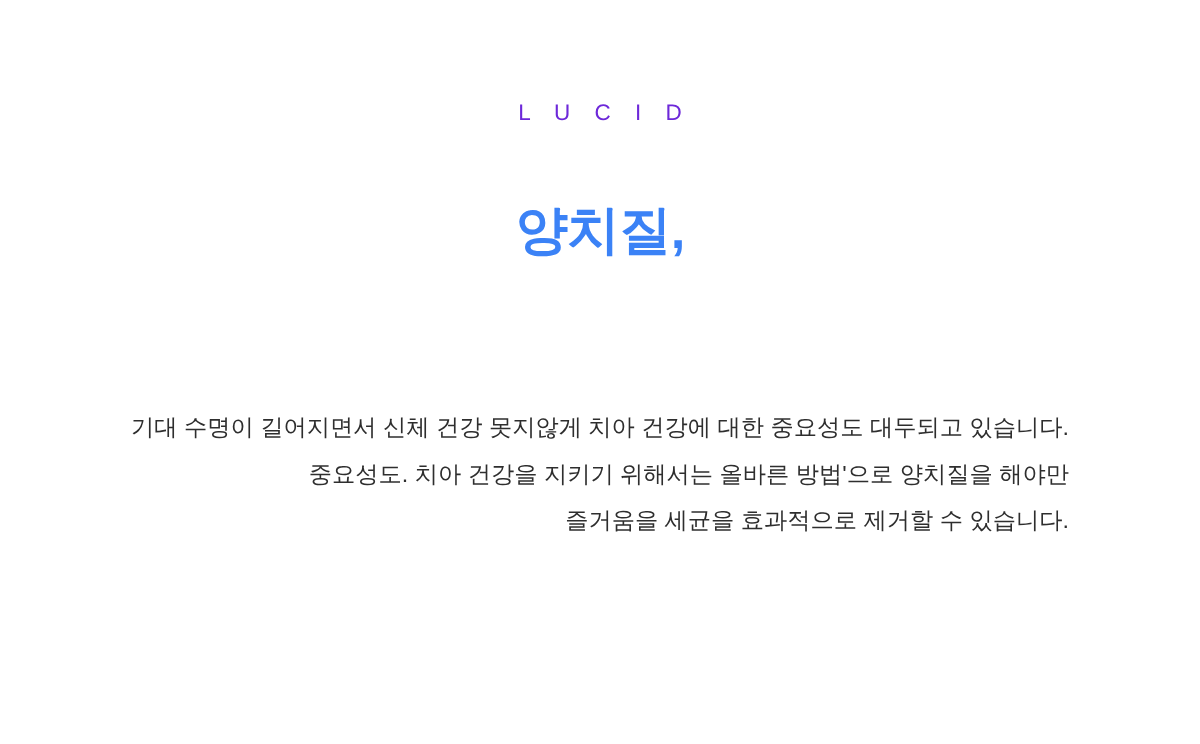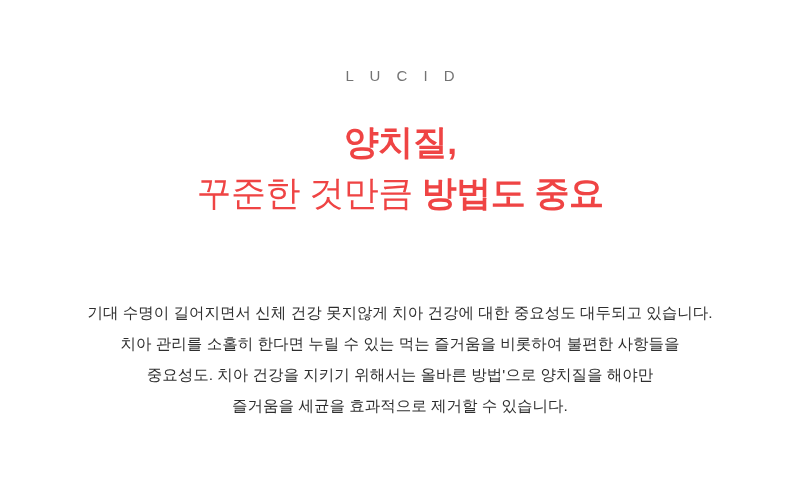--- a/index.html
+++ b/index.html
@@ -21,29 +21,29 @@
     box-sizing: border-box;
     display: flex;
     flex-direction: column;
     align-items: center;
     padding-top: 68px;
   }
   .brand {
     font-size: 15px;
     font-weight: 400;
     letter-spacing: 6px;
-    color: #737373;
+    color: #6d28d9;
     text-indent: 6px;
     margin: 0 0 30px 0;
     line-height: 1;
   }
   .headline {
     text-align: center;
-    margin: 4px;
-    color: #ef4444;
+    margin: 16px;
+    color: #3b82f6;
   }
   .headline-line {
     display: block;
     font-size: 35px;
     line-height: 1.45;
     font-weight: 700;
     letter-spacing: -0.5px;
   }
   .headline-line .thin {
     font-weight: 400;
@@ -57,36 +57,33 @@
     text-align: center;
     font-size: 15.5px;
     line-height: 2.0;
     color: #2e2e2e;
     font-weight: 400;
     max-width: 740px;
   }
   .body-copy .para-line {
     display: block;
     white-space: nowrap;
+    text-align: right;
   }
 </style>
 </head>
 <body>
 
 <div class="page">
 
   <div class="brand">L U C I D</div>
 
   <h1 class="headline">
     <span class="headline-line">양치질,</span>
-    <span class="headline-line">
-      <span class="thin">꾸준한 것만큼 </span><span class="bold">방법도 중요</span>
-    </span>
   </h1>
 
   <p class="body-copy">
     <span class="para-line">기대 수명이 길어지면서 신체 건강 못지않게 치아 건강에 대한 중요성도 대두되고 있습니다.</span>
-    <span class="para-line">치아 관리를 소홀히 한다면 누릴 수 있는 먹는 즐거움을 비롯하여 불편한 사항들을</span>
     <span class="para-line">중요성도. 치아 건강을 지키기 위해서는 올바른 방법'으로 양치질을 해야만</span>
     <span class="para-line">즐거움을 세균을 효과적으로 제거할 수 있습니다.</span>
   </p>
 
 </div>
 
 </body></html>

